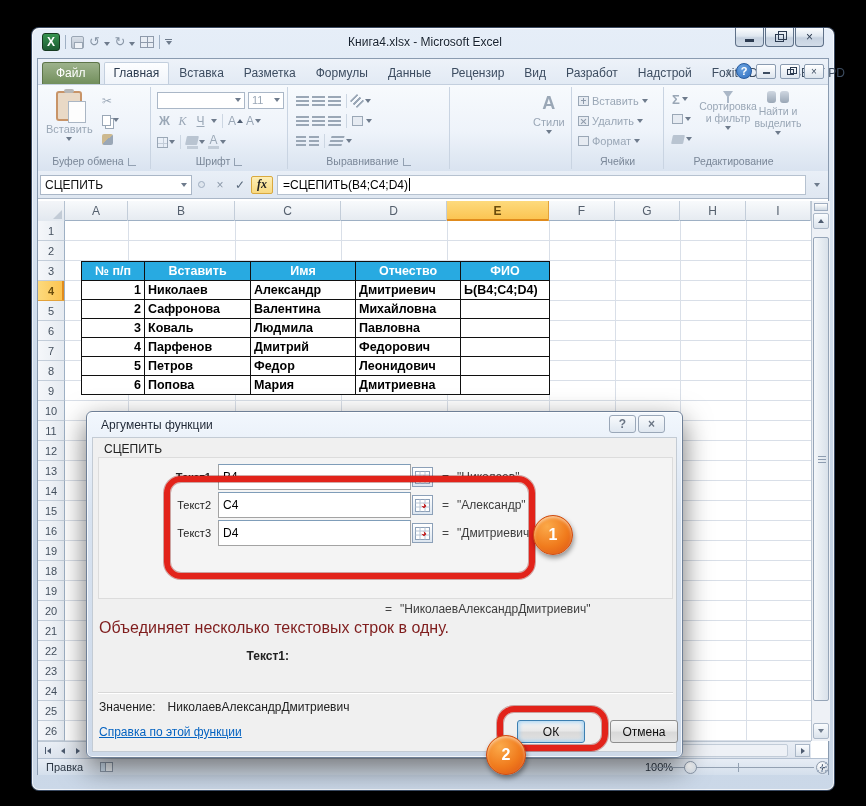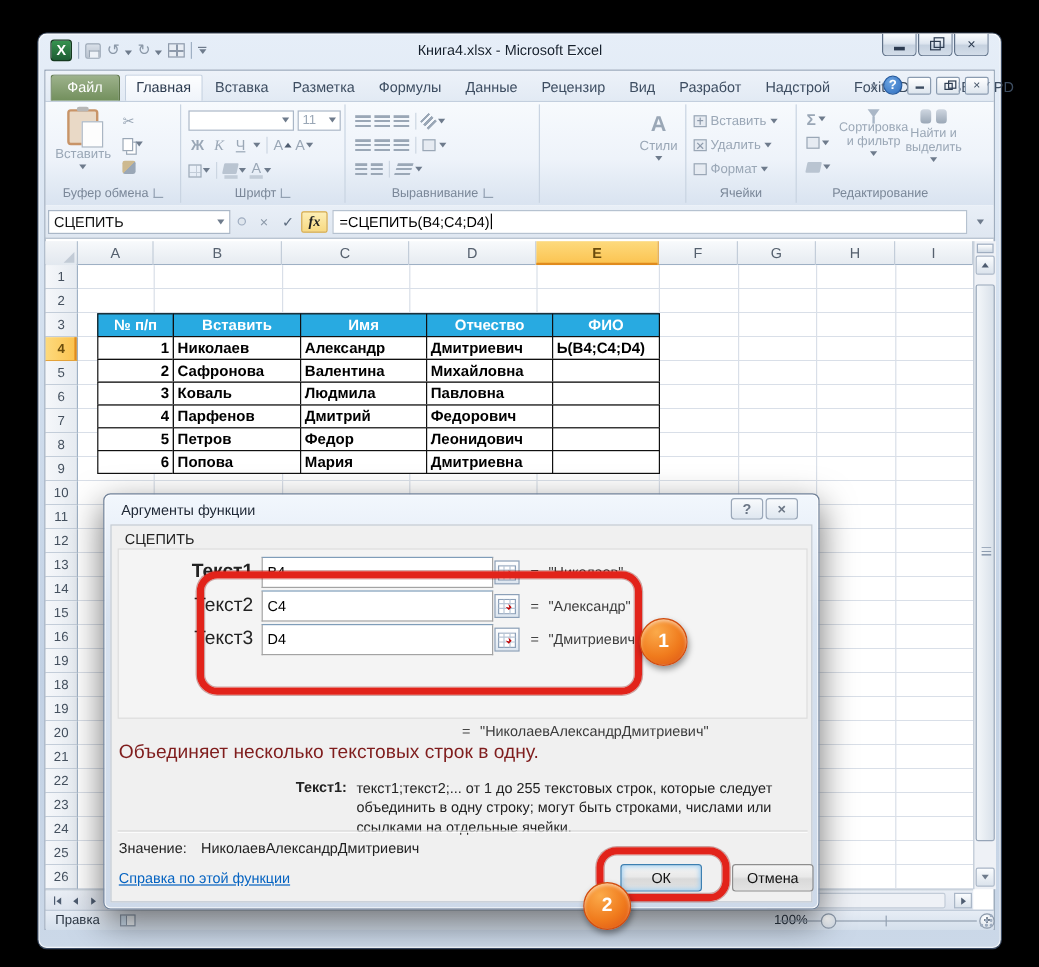--- a/index.html
+++ b/index.html
@@ -174,21 +174,21 @@
        background:linear-gradient(180deg,#f2f7fd,#d7e2f0 30%,#cdd9e9);box-shadow:0 10px 28px rgba(0,0,0,.55),inset 0 0 0 1px rgba(255,255,255,.75);}
   .dlgtitle{position:absolute;left:14px;top:6px;font-size:12px;color:#1c2635;text-shadow:0 1px 0 rgba(255,255,255,.8);}
   .dlgbtn{position:absolute;top:3px;width:27px;height:18px;border:1px solid #9aa7b8;border-radius:3px;
           background:linear-gradient(#f8fafc,#dfe7f0);display:flex;align-items:center;justify-content:center;
           color:#6b7685;font-weight:bold;font-size:12px;}
   .dlgclient{position:absolute;left:5px;top:25px;width:585px;height:315px;background:#f0f0f0;border:1px solid #c3cbd4;}
   .fname{position:absolute;left:11px;top:4px;font-size:12px;color:#222;}
   .argpanel{position:absolute;left:5px;top:19px;width:575px;height:142px;background:#f4f4f4;border:1px solid #dcdcdc;}
   .args{position:absolute;left:0;top:29px;width:585px;}
   .argrow{display:flex;align-items:center;height:20px;margin-bottom:8px;}
-  .arglabel{width:125px;text-align:right;padding-right:7px;font-size:16px;color:#222;}
+  .arglabel{width:125px;text-align:right;padding-right:7px;font-size:11px;color:#222;}
   .arglabel.b{font-weight:bold;}
   .arginput{width:193px;height:20px;background:#fff;border:1px solid #a3a3a3;border-top-color:#7f9db9;display:flex;align-items:center;padding:12px 4px;font-size:12px;color:#000;}
   .rangebtn{width:21px;height:20px;margin-left:1px;border:1px solid #8ca0b8;background:linear-gradient(#fff,#dde6f0);display:flex;align-items:center;justify-content:center;}
   .argeq{margin-left:9px;color:#444;font-size:12px;}
   .argval{margin-left:8px;color:#3c3c3c;font-size:12px;}
   .dresult{position:absolute;left:292px;top:164px;font-size:12px;color:#3c3c3c;}
   .dresult .eq{margin-right:8px;color:#444;}
   .ddesc{position:absolute;left:6px;top:181px;font-size:16px;color:#7f1d1d;}
   .dhelp{position:absolute;left:16px;top:211px;width:583px;display:flex;font-size:12px;color:#222;}
   .dhelplabel{width:188px;text-align:right;font-weight:bold;padding-right:8px;flex:none;}
@@ -666,21 +666,20 @@
               <span class="argeq">=</span>
               <span class="argval">"Дмитриевич"</span>
             </div>
             </div>
           <div class="dresult">
             <span class="eq">=</span><span>"НиколаевАлександрДмитриевич"</span>
           </div>
           <div class="ddesc">Объединяет несколько текстовых строк в одну.</div>
           <div class="dhelp">
             <span class="dhelplabel">Текст1:</span>
-            <span class="dhelptext">текст1;текст2;... от 1 до 255 текстовых строк, которые следует объединить в одну строку; могут быть строками, числами или ссылками на отдельные ячейки.</span>
           </div>
           <div class="dsep"></div>
           <div class="dval">
             <span>Значение:</span><span class="v">НиколаевАлександрДмитриевич</span>
           </div>
           <a class="dlink">Справка по этой функции</a>
           <span class="dbtn ok">ОК</span>
           <span class="dbtn cancel">Отмена</span>
           <span class="redrect rr1"></span>
           <span class="redrect rr2"></span>

